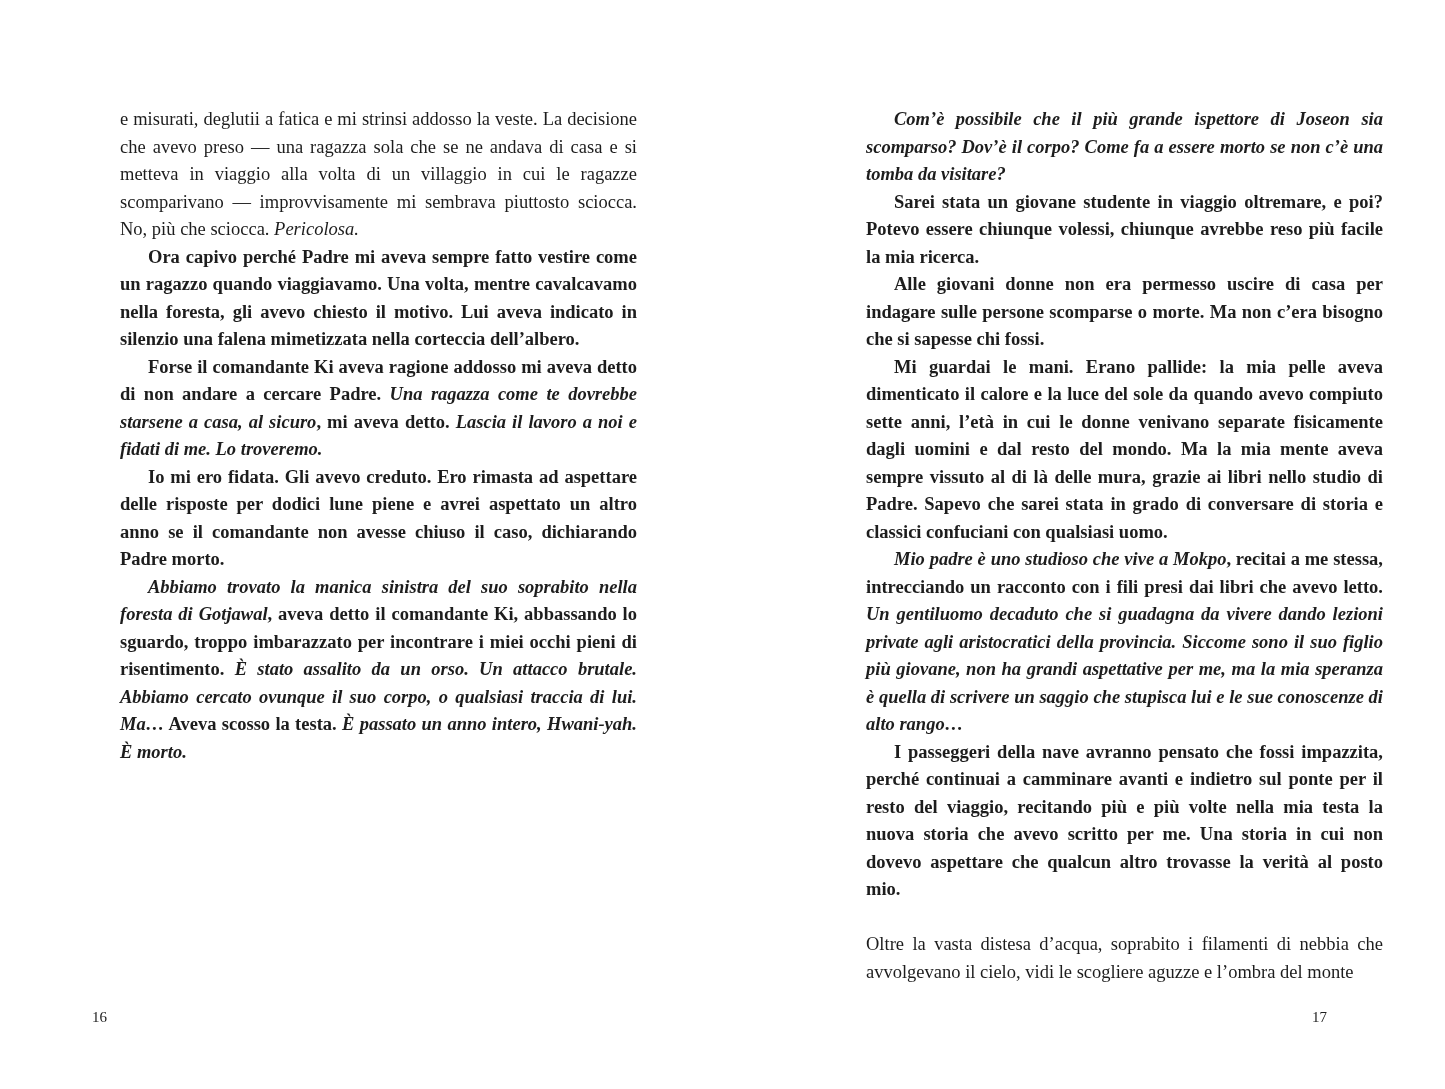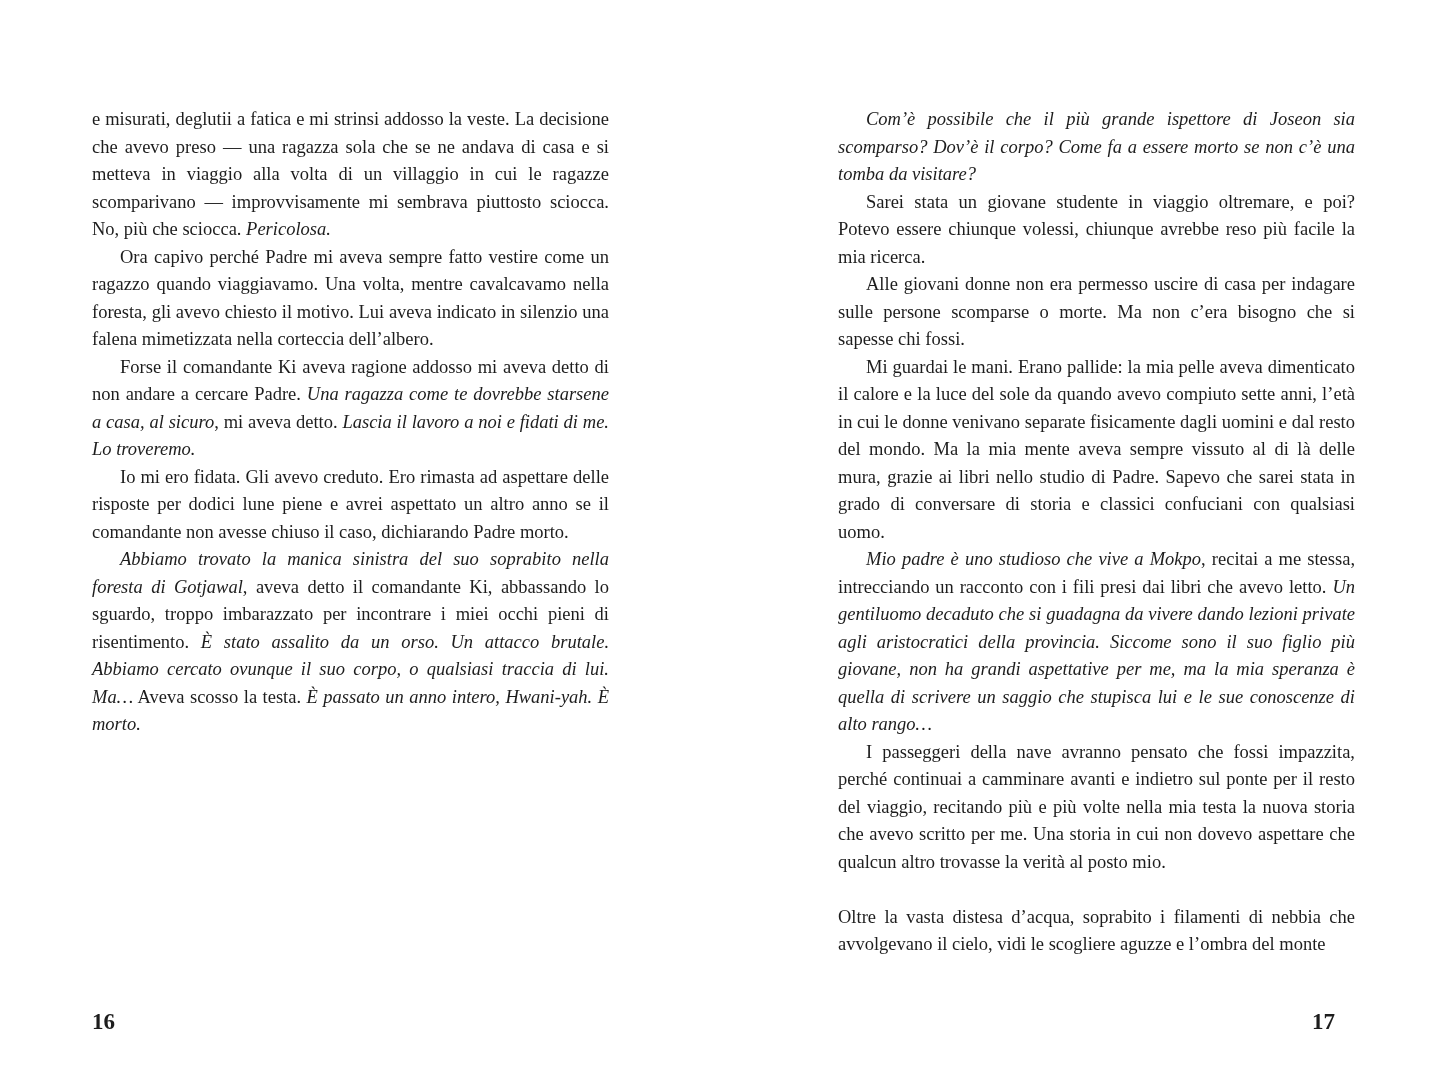--- a/index.html
+++ b/index.html
@@ -28,38 +28,39 @@
     position: absolute;
     top: 106px;
     width: 517px;
     font-size: 18.5px;
     line-height: 27.5px;
     text-align: justify;
     text-justify: inter-word;
     hyphens: auto;
     -webkit-hyphens: auto;
     overflow-wrap: break-word;
+    margin-left: 28px;
   }
   .page-left  .text-block { left: 92px;  }
   .page-right .text-block { left: 116px; }
 
   p.para {
     margin: 0;
     padding: 0;
   }
-  p.para.indent { text-indent: 28px; }
+  p.para.indent { text-indent: 28px; font-weight: bold; }
   p.para.section-break { margin-top: 27.5px; }
 
   em { font-style: italic; }
 
   .page-number {
     position: absolute;
     top: 1009px;
-    font-size: 23px;
-    font-weight: bold;
+    font-size: 15px;
+    font-weight: normal;
     color: #1d1d1d;
   }
   .page-number-left  { left: 92px; }
   .page-number-right { right: 93px; width: 40px; text-align: left; }
 </style>
 </head>
 <body>
 
 <div class="spread">
 

